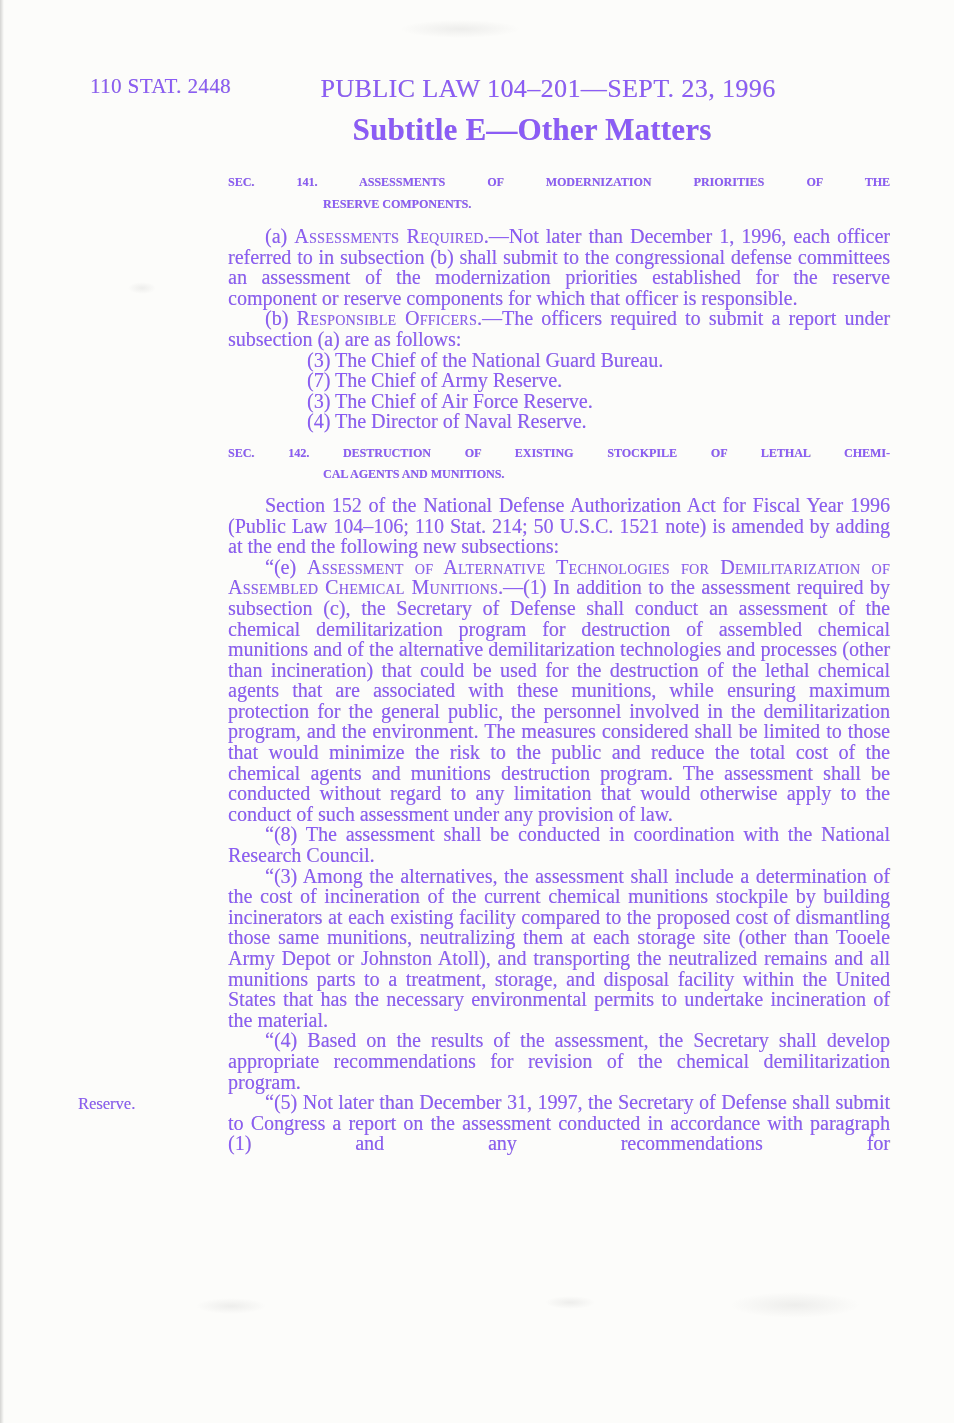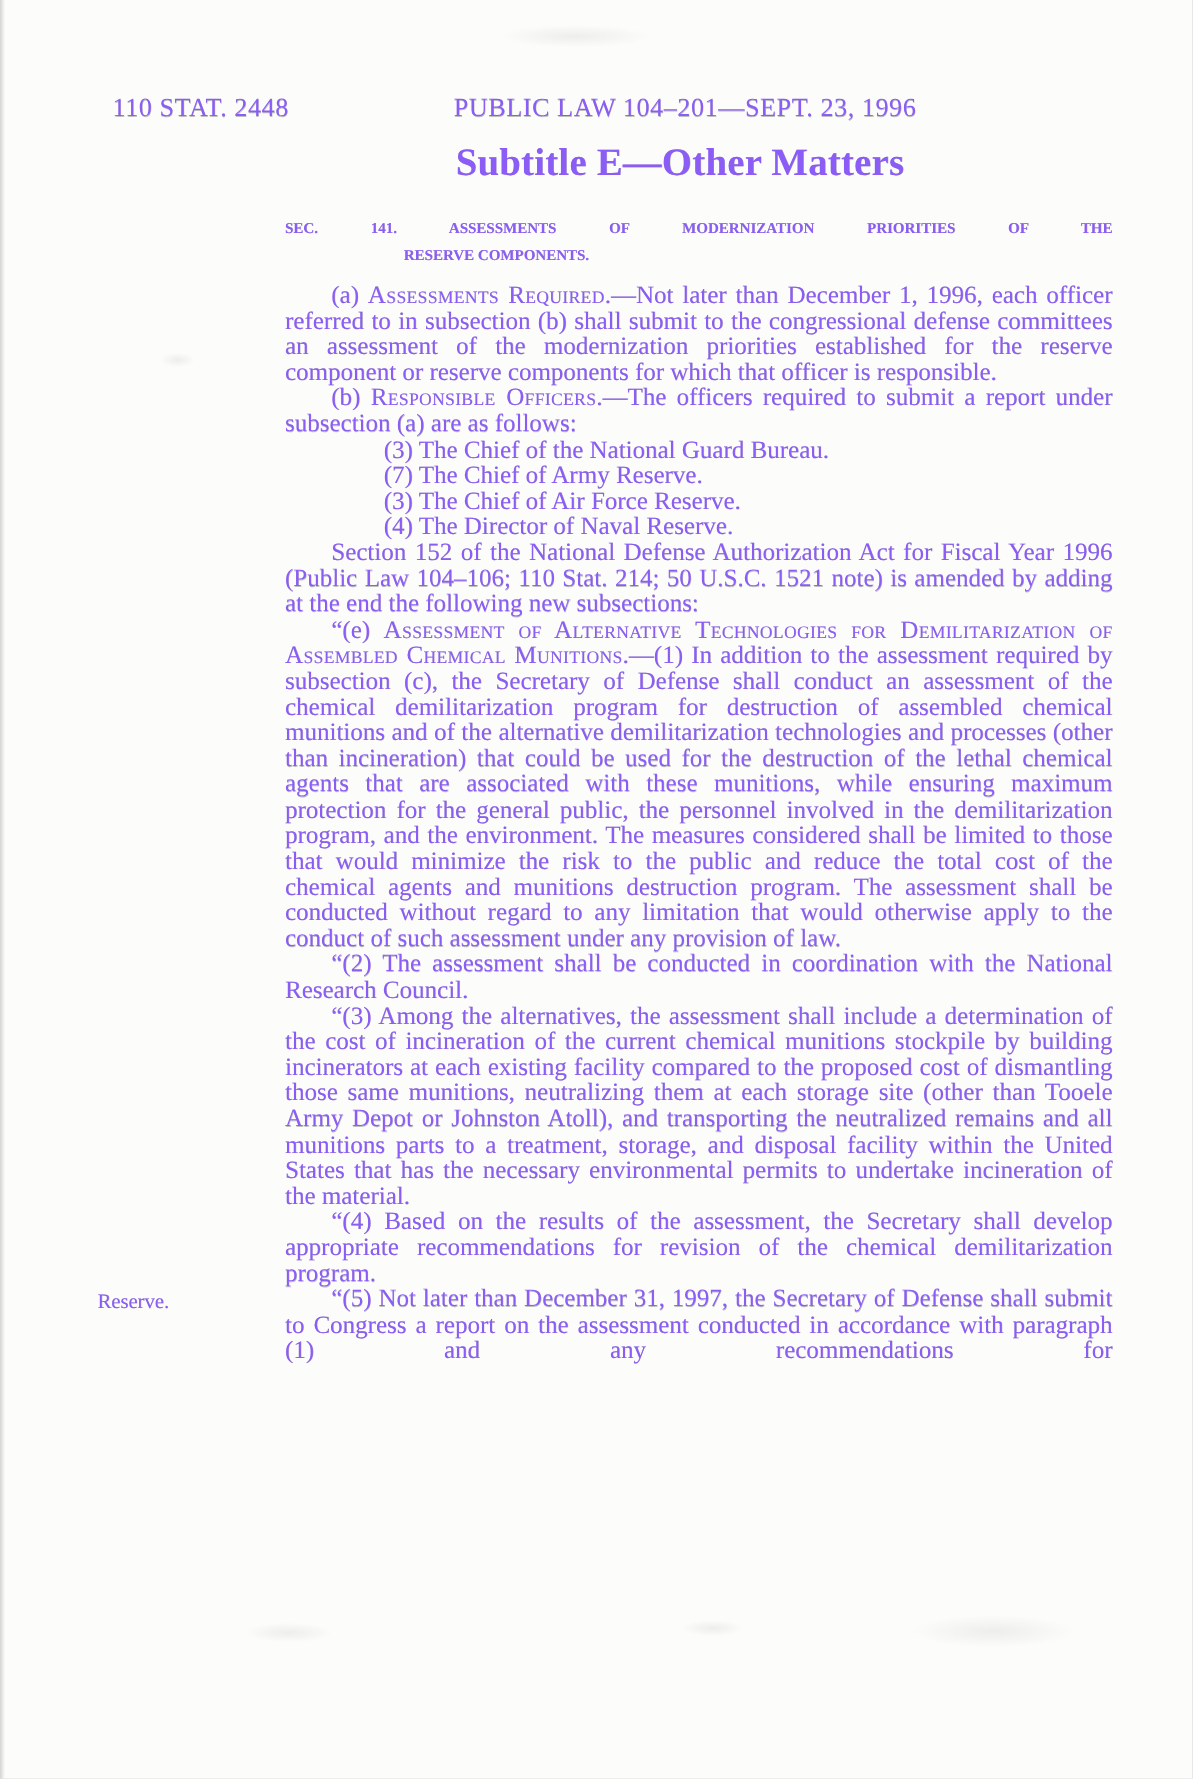--- a/index.html
+++ b/index.html
@@ -20,24 +20,24 @@
   .smudge {
     position: absolute; border-radius: 50%;
     background: radial-gradient(closest-side, rgba(110,110,110,0.10), rgba(110,110,110,0));
   }
   .stat-label {
     position: absolute; top: 74px; left: 90px;
     font-size: 21px; letter-spacing: 0.4px; white-space: nowrap;
   }
   .law-title {
     position: absolute; top: 74px; left: 228px; width: 640px;
-    text-align: center; font-size: 21px; letter-spacing: 0.4px; white-space: nowrap;
+    text-align: center; font-size: 26px; letter-spacing: 0.4px; white-space: nowrap;
   }
   .subtitle {
-    position: absolute; top: 112px; left: 224px; width: 640px; margin: 0;
+    position: absolute; top: 112px; left: 212px; width: 640px; margin: 0;
     text-align: center; font-size: 31px; font-weight: 700; letter-spacing: 0.2px;
     white-space: nowrap;
   }
   .body-col {
     position: absolute; left: 228px; top: 172px; width: 662px;
     font-size: 20px; line-height: 20.6px; text-align: justify;
   }
   .sec-heading { font-weight: 700; font-size: 12px; line-height: 21.5px; }
   .sec-heading .line1 { text-align: justify; text-align-last: justify; }
   .sec-heading .line2 { padding-left: 95px; text-align: right; text-align-last: left; }
@@ -76,26 +76,30 @@
 
     <p class="para"><span>(b) </span><span class="sc">Responsible Officers</span><span>.—The officers required to submit a report under subsection (a) are as follows:</span></p>
 
     <div>
       <div class="list-item">(3) The Chief of the National Guard Bureau.</div>
       <div class="list-item">(7) The Chief of Army Reserve.</div>
       <div class="list-item">(3) The Chief of Air Force Reserve.</div>
       <div class="list-item">(4) The Director of Naval Reserve.</div>
     </div>
 
+    <div class="sec-heading hd-142">
+      <div class="line1">SEC. 142. DESTRUCTION OF EXISTING STOCKPILE OF LETHAL CHEMI-</div>
+      <div class="line2">CAL AGENTS AND MUNITIONS.</div>
+    </div>
 
     <p class="para">Section 152 of the National Defense Authorization Act for Fiscal Year 1996 (Public Law 104–106; 110 Stat. 214; 50 U.S.C. 1521 note) is amended by adding at the end the following new subsections:</p>
 
     <p class="para"><span>“(e) </span><span class="sc">Assessment of Alternative Technologies for Demilitarization of Assembled Chemical Munitions</span><span>.—(1) In addition to the assessment required by subsection (c), the Secretary of Defense shall conduct an assessment of the chemical demilitarization program for destruction of assembled chemical munitions and of the alternative demilitarization technologies and processes (other than incineration) that could be used for the destruction of the lethal chemical agents that are associated with these munitions, while ensuring maximum protection for the general public, the personnel involved in the demilitarization program, and the environment. The measures considered shall be limited to those that would minimize the risk to the public and reduce the total cost of the chemical agents and munitions destruction program. The assessment shall be conducted without regard to any limitation that would otherwise apply to the conduct of such assessment under any provision of law.</span></p>
 
-    <p class="para">“(2) The assessment shall be conducted in coordination with the National Research Council.</p>
+    <p class="para">“(8) The assessment shall be conducted in coordination with the National Research Council.</p>
 
     <p class="para">“(3) Among the alternatives, the assessment shall include a determination of the cost of incineration of the current chemical munitions stockpile by building incinerators at each existing facility compared to the proposed cost of dismantling those same munitions, neutralizing them at each storage site (other than Tooele Army Depot or Johnston Atoll), and transporting the neutralized remains and all munitions parts to a treatment, storage, and disposal facility within the United States that has the necessary environmental permits to undertake incineration of the material.</p>
 
     <p class="para">“(4) Based on the results of the assessment, the Secretary shall develop appropriate recommendations for revision of the chemical demilitarization program.</p>
 
     <p class="para para-5 force-last"><span class="margin-note">Reserve.</span><span>“(5) Not later than December 31, 1997, the Secretary of Defense shall submit to Congress a report on the assessment conducted in accordance with paragraph (1) and any recommendations for</span></p>
 
   </div>
 
   <div class="smudge" style="left:400px; top:20px; width:120px; height:18px;"></div>

